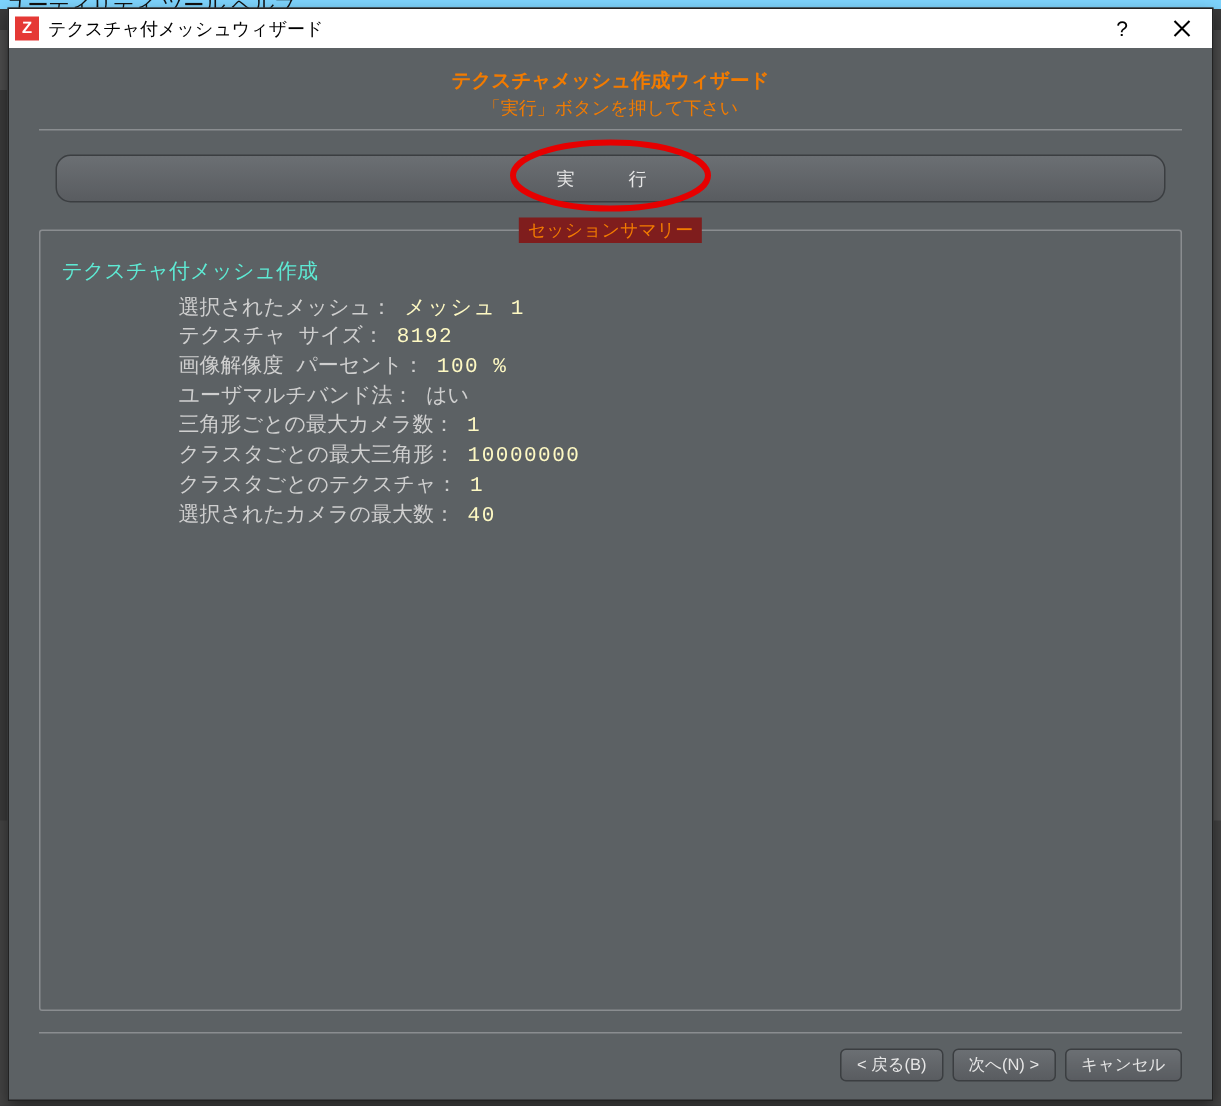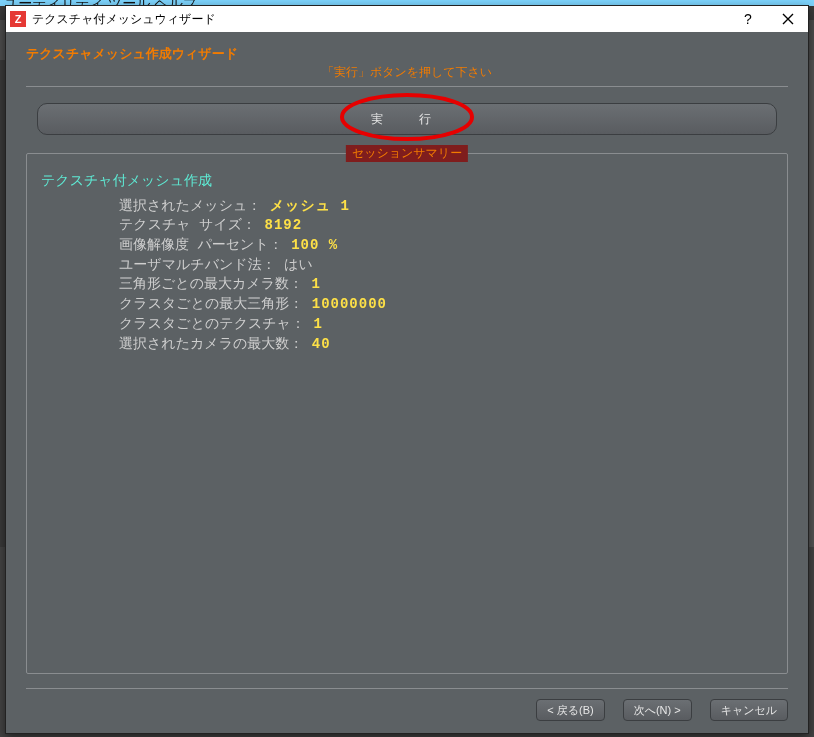--- a/index.html
+++ b/index.html
@@ -93,21 +93,21 @@
   }
 
   .content {
     flex: 1;
     padding: 14px 20px 12px 20px;
     display: flex;
     flex-direction: column;
   }
 
   .wiz-header {
-    text-align: left;
+    text-align: center;
     color: #f27b00;
     font-weight: bold;
     font-size: 13px;
     line-height: 1.2;
     margin-bottom: 2px;
   }
   .wiz-subheader {
     text-align: center;
     color: #f27b00;
     font-size: 12px;
@@ -175,33 +175,32 @@
     color: #cfcfcf;
     font-size: 14px;
     line-height: 1.35;
     padding-left: 78px;
     font-family: "Meiryo", "MS Gothic", monospace;
     white-space: nowrap;
   }
   .sum-val {
     font-family: "Courier New", monospace;
     letter-spacing: 1px;
-    color: #fde047;
-    font-weight: bold;
+    color: #fef9c3;
   }
 
   hr.bottom-sep {
     border: none;
     border-top: 1px solid #8a8d90;
     margin: 0 0 10px 0;
   }
   .buttons {
     display: flex;
     justify-content: flex-end;
-    gap: 18px;
+    gap: 6px;
   }
   .nav-btn {
     height: 22px;
     padding: 0 10px;
     border-radius: 4px;
     border: 1px solid #3b3e41;
     background: linear-gradient(#6b6f73, #595c60);
     color: #e6e6e6;
     font-size: 11px;
     line-height: 20px;

